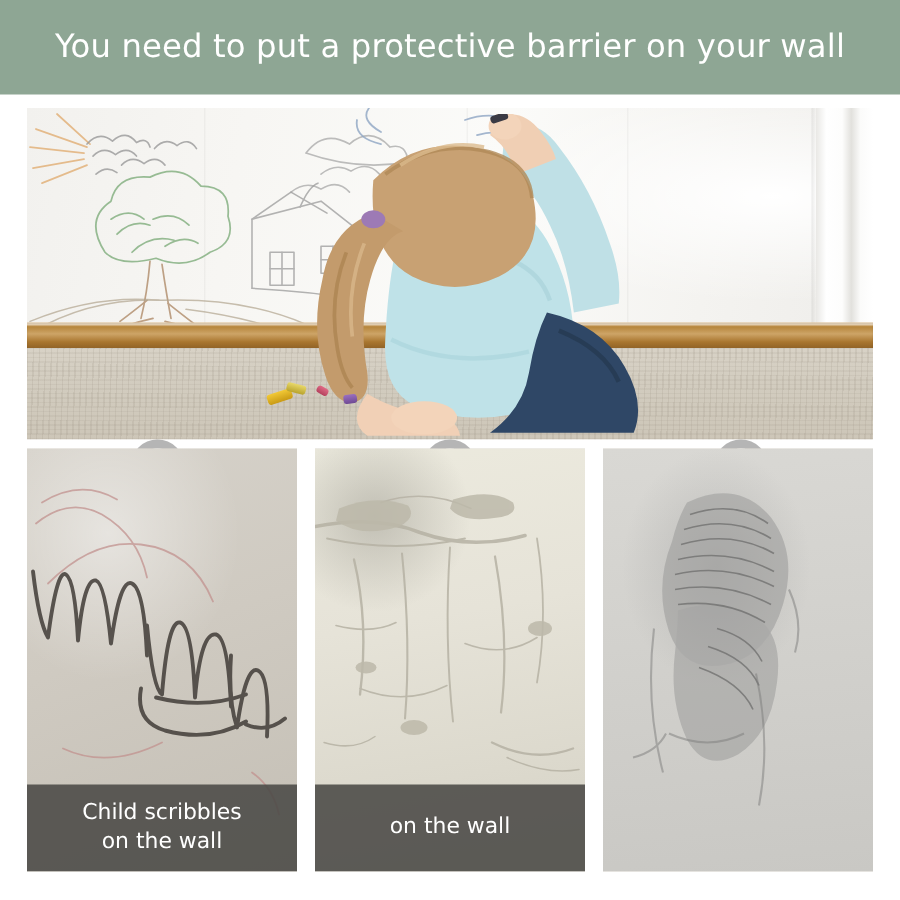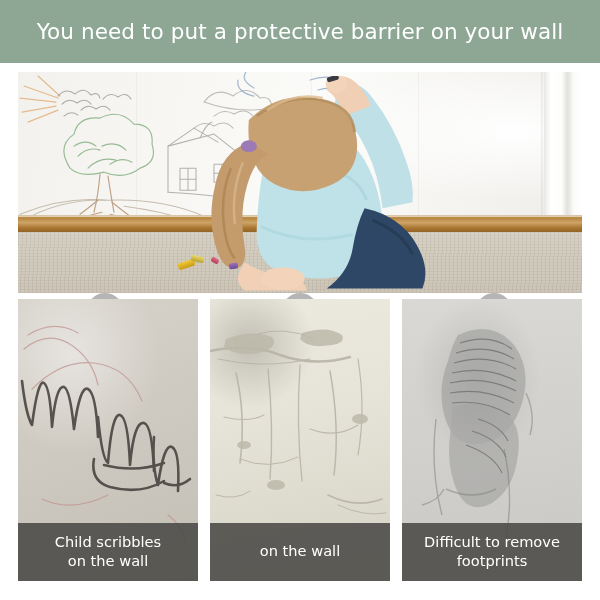--- a/index.html
+++ b/index.html
@@ -361,20 +361,16 @@
           </g>
           <g stroke="#7d7d7c" stroke-width="1.4" fill="none" opacity="0.5">
             <path d="M34 120 q-6 50 6 96"></path>
             <path d="M102 150 q10 46 2 88"></path>
             <path d="M44 190 q26 12 50 0"></path>
             <path d="M20 206 q16 -4 22 -16"></path>
             <path d="M124 94 q10 22 4 42"></path>
           </g>
         </svg>
       </div>
-      <div class="panel-caption">
-        <div class="cap-line">Difficult to remove</div>
-        <div class="cap-line">footprints</div>
-      </div>
     </div>
 
   </div>
 </div>
 
 </body></html>

